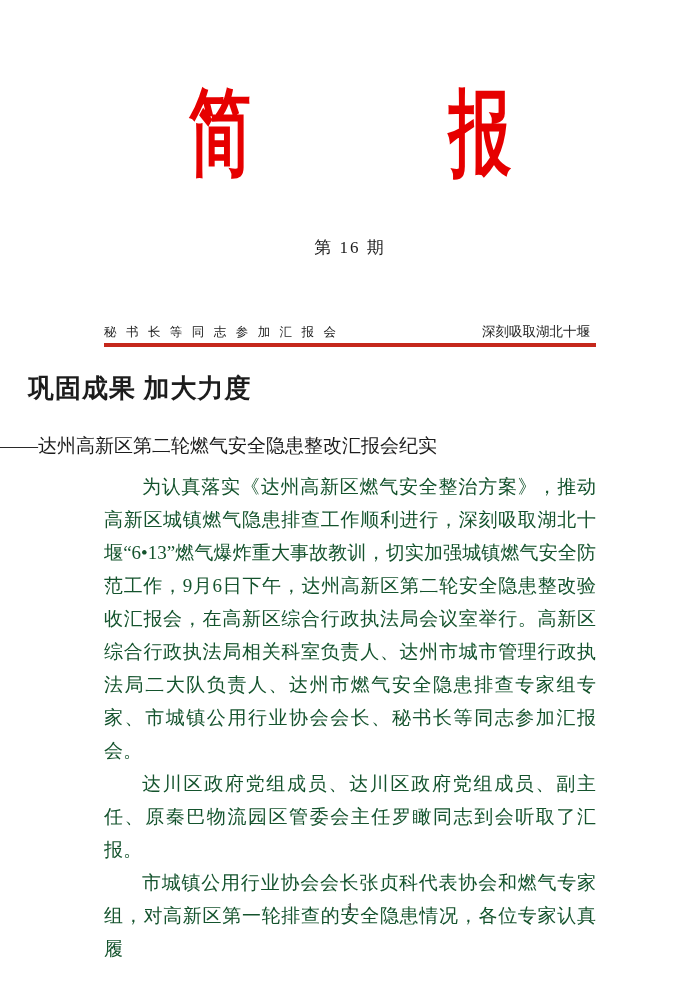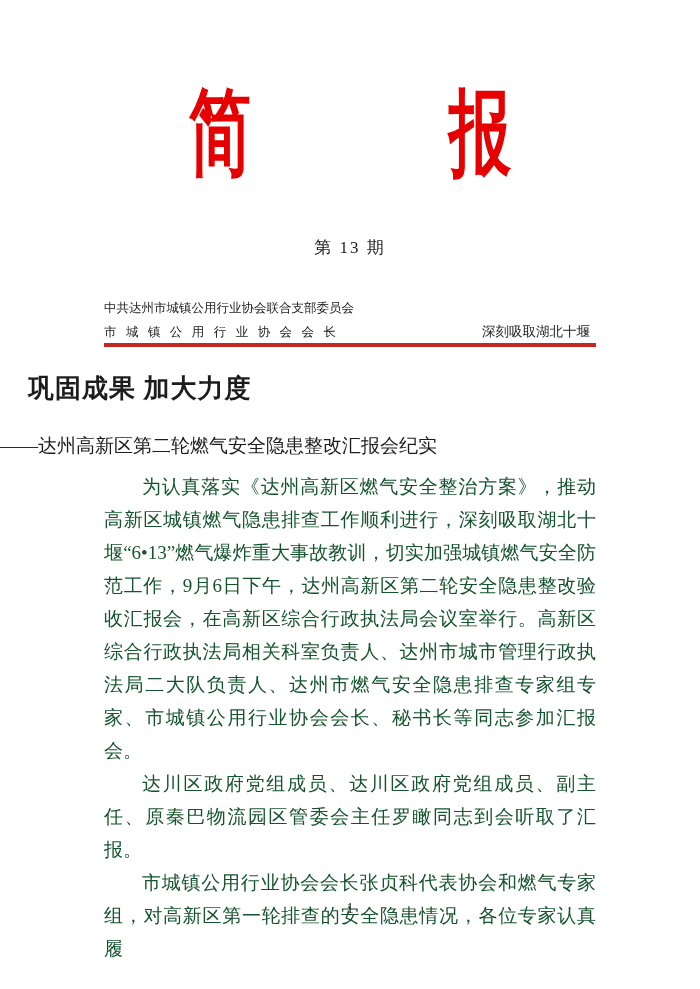--- a/index.html
+++ b/index.html
@@ -138,24 +138,23 @@
 </head>
 <body>
 
 <div class="page">
 
   <div class="masthead">
     <span class="mast-char" style="color: rgb(230, 0, 0);">简</span>
     <span class="mast-char" style="color: rgb(230, 0, 0);">报</span>
   </div>
 
-  <div class="issue">第 13 期</div>
+  <div class="issue">第 16 期</div>
 
-  <div class="org-line1">中共达州市城镇公用行业协会联合支部委员会</div>
-  <div class="org-line2">市城镇公用行业协会会长</div>
+  <div class="org-line2">秘书长等同志参加汇报会</div>
   <div class="issue-date">深刻吸取湖北十堰</div>
 
   <div class="rule" style="background: rgb(197, 40, 28);"></div>
 
   <div class="article-title">巩固成果 加大力度</div>
   <div class="article-subtitle">——达州高新区第二轮燃气安全隐患整改汇报会纪实</div>
 
   <div class="body-text">
     <p>为认真落实《达州高新区燃气安全整治方案》，推动高新区城镇燃气隐患排查工作顺利进行，深刻吸取湖北十堰“6•13”燃气爆炸重大事故教训，切实加强城镇燃气安全防范工作，9月6日下午，达州高新区第二轮安全隐患整改验收汇报会，在高新区综合行政执法局会议室举行。高新区综合行政执法局相关科室负责人、达州市城市管理行政执法局二大队负责人、达州市燃气安全隐患排查专家组专家、市城镇公用行业协会会长、秘书长等同志参加汇报会。</p>
     <p>达川区政府党组成员、达川区政府党组成员、副主任、原秦巴物流园区管委会主任罗瞰同志到会听取了汇报。</p>

